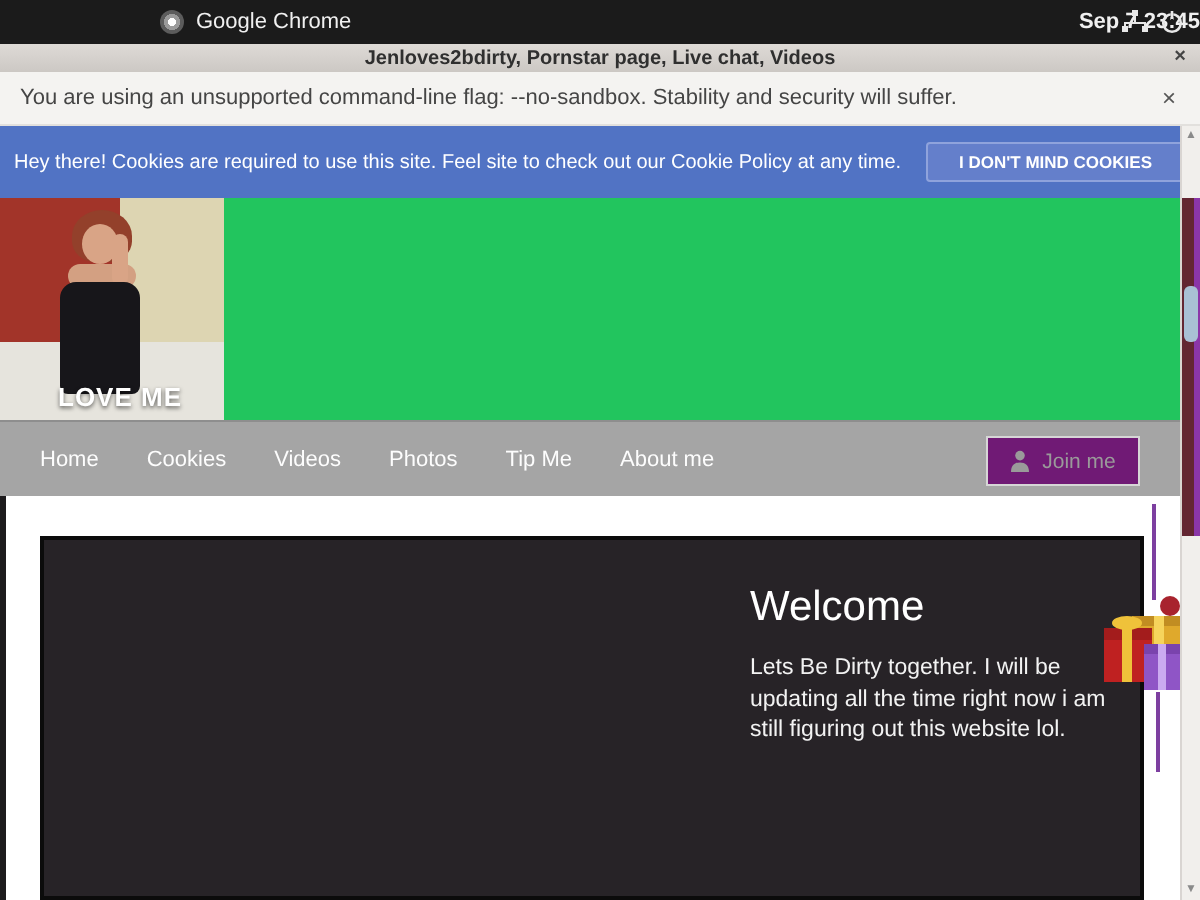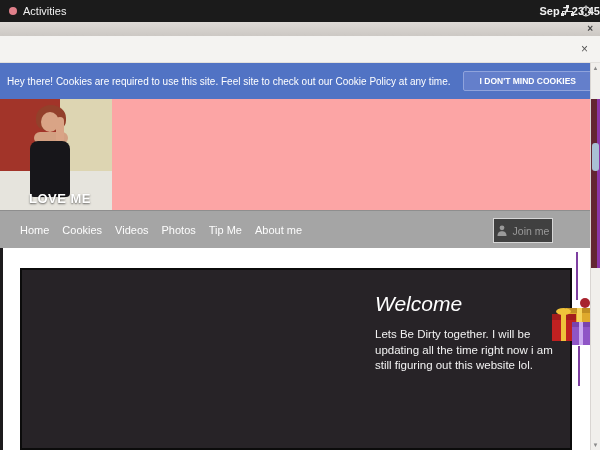--- a/index.html
+++ b/index.html
@@ -27,48 +27,48 @@
     display:flex; align-items:center; padding-left:10px; border-bottom:1px solid #e2e0dd; }
   #infobar .close { position:absolute; right:12px; top:6px; color:#555; font-size:12px; }
 
   
   #cookiebar { left:0; top:63px; width:600px; height:36px; background:#5173c4; color:#fff; font-size:10px;
     display:flex; align-items:center; justify-content:center; gap:12px; }
   #cookiebtn { background:#647fcb; border:1px solid #8fa3dc; border-radius:2px; color:#fff;
     font-size:8.5px; font-weight:bold; padding:4px 16px; font-family:"Liberation Sans",sans-serif; }
 
   
-  #hero { left:0; top:99px; width:600px; height:111px; background:#fca5a5; overflow:hidden; }
+  #hero { left:0; top:99px; width:600px; height:111px; background:#22c55e; overflow:hidden; }
   #heroimg { position:absolute; left:0; top:0; width:112px; height:111px; background:#a23429; overflow:hidden; }
   .himg-panel { position:absolute; left:60px; top:0; width:52px; height:74px; background:#ddd5b2; }
   .himg-bed { position:absolute; left:0; top:72px; width:112px; height:39px; background:#e6e4dd; }
   .himg-hair { position:absolute; left:36px; top:6px; width:30px; height:26px; border-radius:50% 50% 40% 40%; background:#93402b; }
   .himg-face { position:absolute; left:41px; top:13px; width:18px; height:20px; border-radius:50%; background:#d9a486; }
   .himg-shoulder { position:absolute; left:34px; top:33px; width:34px; height:12px; border-radius:6px; background:#d3a082; }
   .himg-arm { position:absolute; left:56px; top:18px; width:8px; height:26px; border-radius:4px; background:#d9a486; }
   .himg-corset { position:absolute; left:30px; top:42px; width:40px; height:56px; border-radius:8px 8px 4px 4px; background:#17161a; }
   .himg-caption { position:absolute; left:29px; bottom:4px; color:#fff; font-size:13px; font-weight:bold;
     letter-spacing:.5px; text-shadow:0 1px 2px rgba(0,0,0,.6); }
 
   
   #navbar { left:0; top:210px; width:600px; height:38px; background:#a5a5a5; border-top:1px solid #8e8e8e; }
-  #navlinks { position:absolute; left:20px; top:0; height:38px; display:flex; align-items:center; gap:13px;
+  #navlinks { position:absolute; left:20px; top:0; height:38px; display:flex; align-items:center; gap:24px;
     color:#fdfdfd; font-size:11px; }
   #navlinks span { cursor:default; }
   #loginbtn { position:absolute; left:428px; top:7px; width:63px; height:25px; background:#8f8f8f;
     color:#fff; font-size:10.5px; display:flex; align-items:center; justify-content:center; gap:6px; border:0; }
-  #joinbtn { position:absolute; left:493px; top:7px; width:60px; height:25px; background:#404040;
+  #joinbtn { position:absolute; left:493px; top:7px; width:77px; height:25px; background:#701a75;
     color:#9a9a9a; font-size:10.5px; display:flex; align-items:center; justify-content:center; gap:6px;
     border:1px solid #d6d6d6; }
 
   
   #whitearea { left:0; top:248px; width:600px; height:202px; background:#ffffff; }
   #leftedge { left:0; top:248px; width:3px; height:202px; background:#1d1b1d; }
   #darkbox { left:20px; top:268px; width:552px; height:182px; background:#272327; border:2px solid #0b0b0b; }
-  #welcome-title { position:absolute; left:353px; top:22px; color:#fff; font-size:21px; font-weight:300;font-style:italic; }
+  #welcome-title { position:absolute; left:353px; top:22px; color:#fff; font-size:21px; font-weight:300; }
   #welcome-text { position:absolute; left:353px; top:57px; width:180px; color:#f2f2f2; font-size:11.5px; line-height:1.35; }
 
   
   .ribbon { width:2px; background:#7d3fa0; }
   #ribbon-top { left:576px; top:252px; height:48px; }
   #ribbon-bottom { left:578px; top:346px; height:40px; }
   #gifts { left:552px; top:296px; width:46px; height:54px; }
   .gift { position:absolute; }
   #gift-ball { left:28px; top:2px; width:10px; height:10px; border-radius:50%; background:#a8232e; }
   #gift-gold { left:14px; top:12px; width:28px; height:23px; background:#dfa92c; border-top:5px solid #c18d22; }
@@ -86,23 +86,23 @@
   #sb-thumb { position:absolute; left:1px; top:80px; width:7px; height:28px; background:#a9c0d4; border-radius:3px; }
   .sb-arrow { position:absolute; left:0; width:9px; text-align:center; font-size:6px; color:#8a8a8a; }
   #sb-up { top:2px; } #sb-down { bottom:2px; }
 
   svg { display:block; }
 </style>
 </head>
 <body>
 
 <div id="topbar" class="abs">
-  <div class="cell" style="left:9px">
-    <span class="status-dot"></span>
-    <span>Activities</span>
+  <div class="cell" style="left:80px">
+    <span class="chrome-ic"></span>
+    <span>Google Chrome</span>
   </div>
   <div class="cell" id="clock">
     <span>Sep 7 23:45</span>
   </div>
   <div class="cell" id="sysicons">
     <span>
       <svg width="13" height="12" viewBox="0 0 13 12">
           <g fill="#e8e8e8">
             <rect x="5" y="0" width="3" height="3"></rect>
             <rect x="0" y="8" width="3" height="3"></rect>
@@ -117,24 +117,26 @@
       <svg width="12" height="12" viewBox="0 0 12 12">
           <circle cx="6" cy="6.5" r="4.4" fill="none" stroke="#e8e8e8" stroke-width="1.3"></circle>
           <rect x="5.35" y="0" width="1.3" height="5" fill="#1b1b1b"></rect>
           <rect x="5.35" y="0.5" width="1.3" height="4" fill="#e8e8e8"></rect>
         </svg>
     </span>
   </div>
 </div>
 
 <div id="titlebar" class="abs">
+  <span>Jenloves2bdirty, Pornstar page, Live chat, Videos</span>
   <span class="close">×</span>
 </div>
 
 <div id="infobar" class="abs">
+  <span>You are using an unsupported command-line flag: --no-sandbox. Stability and security will suffer.</span>
   <span class="close">×</span>
 </div>
 
 <div id="cookiebar" class="abs">
   <span>Hey there! Cookies are required to use this site. Feel site to check out our Cookie Policy at any time.</span>
   <button id="cookiebtn">I DON'T MIND COOKIES</button>
 </div>
 
 <div id="hero" class="abs">
   <div id="heroimg">

